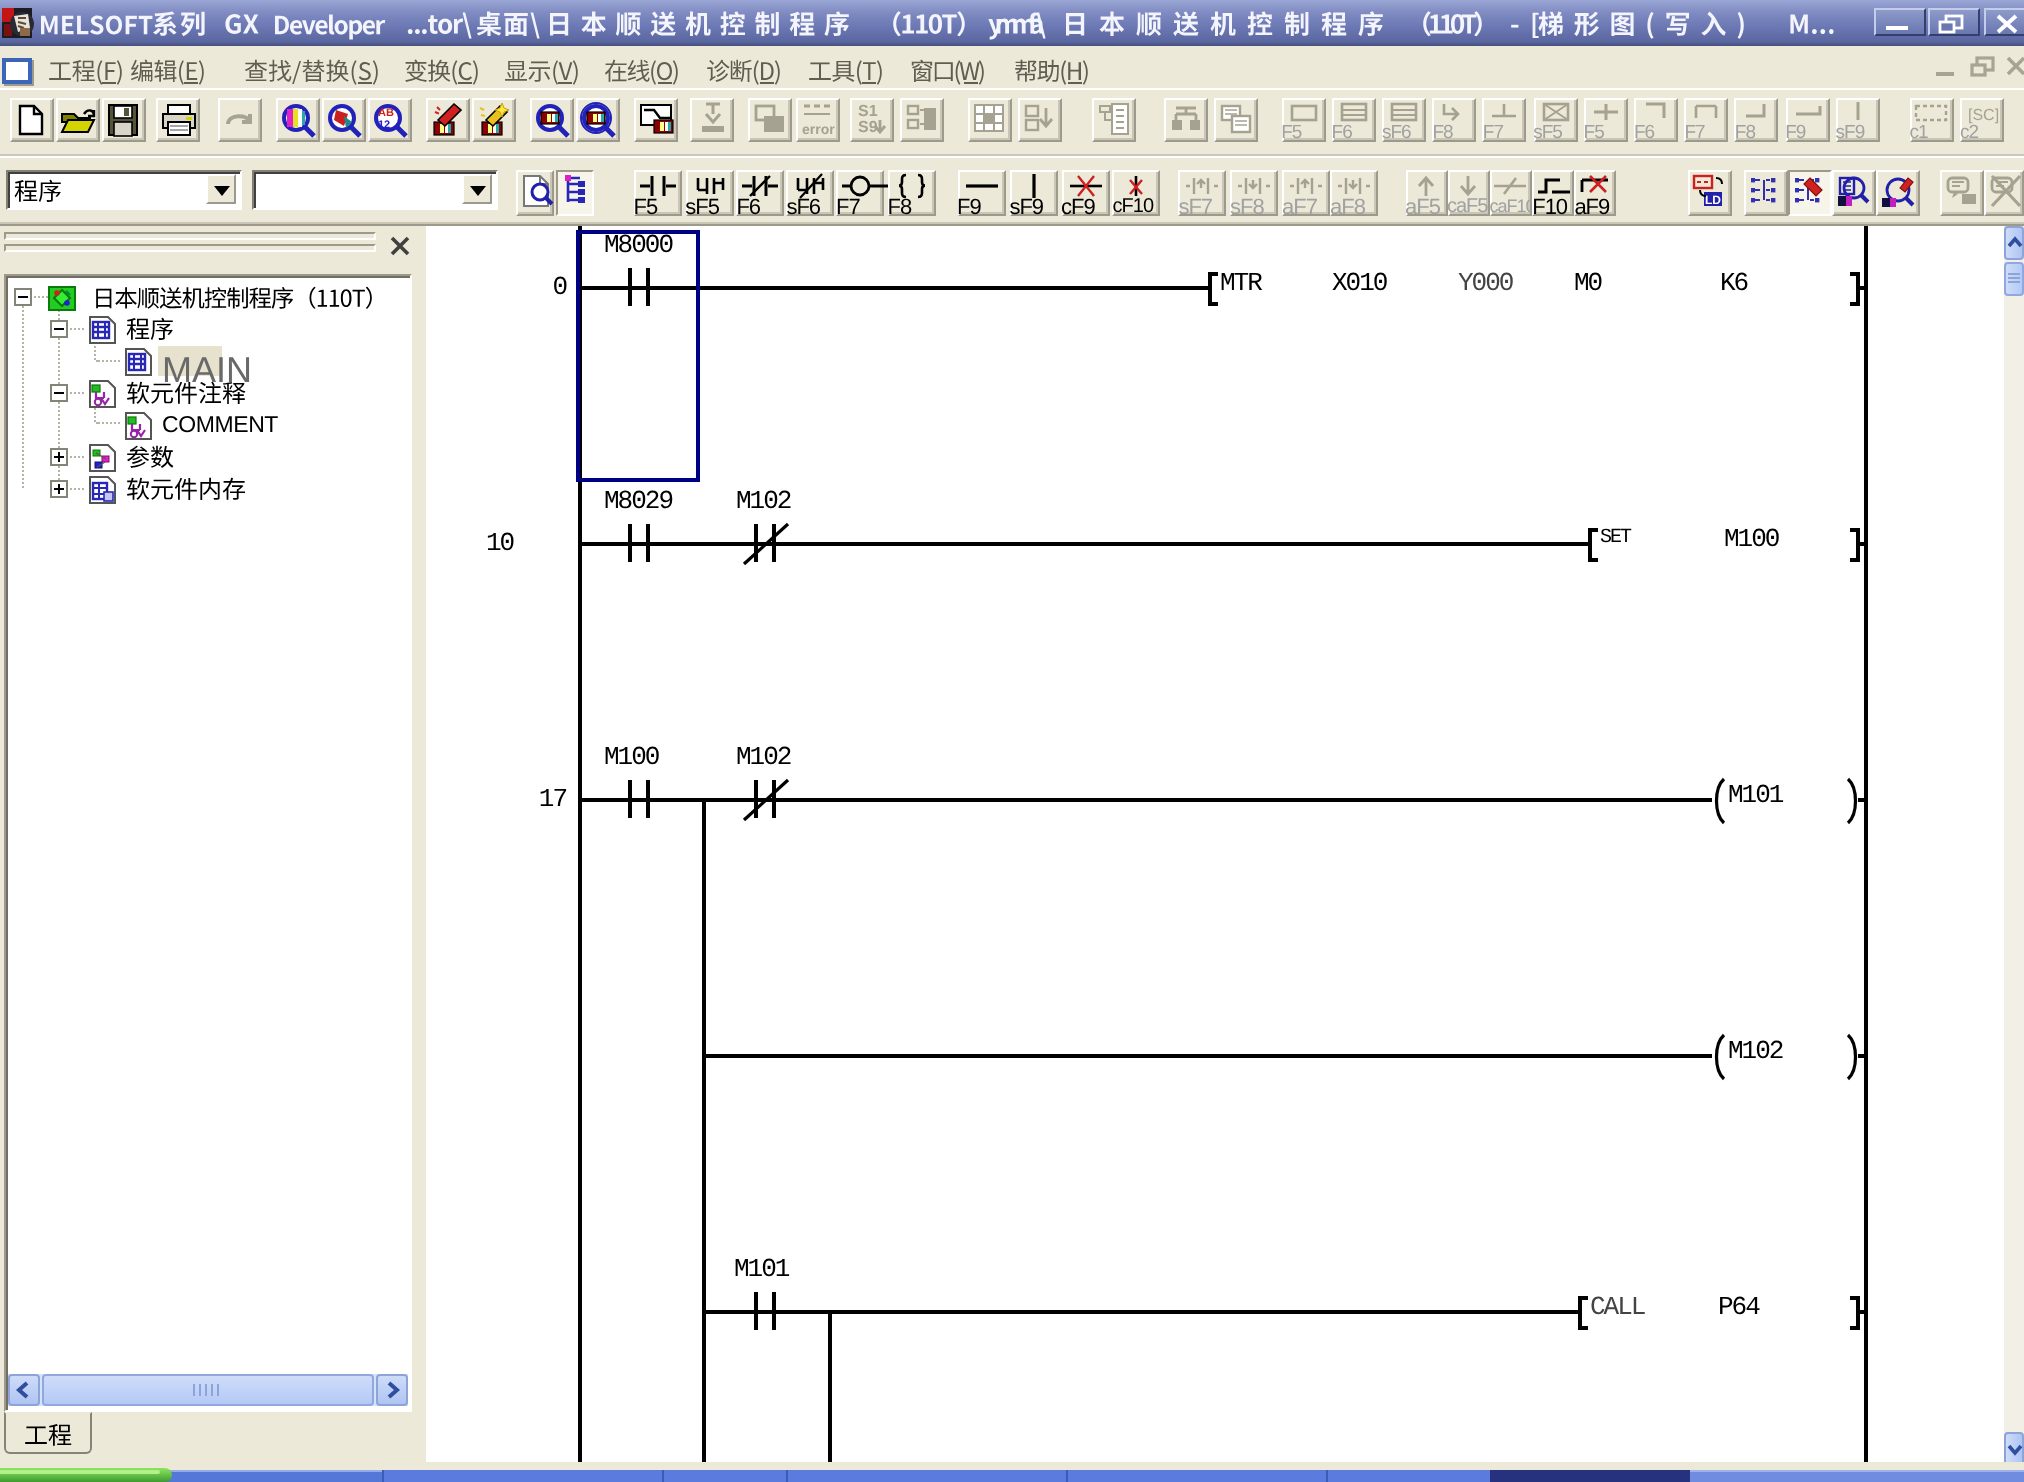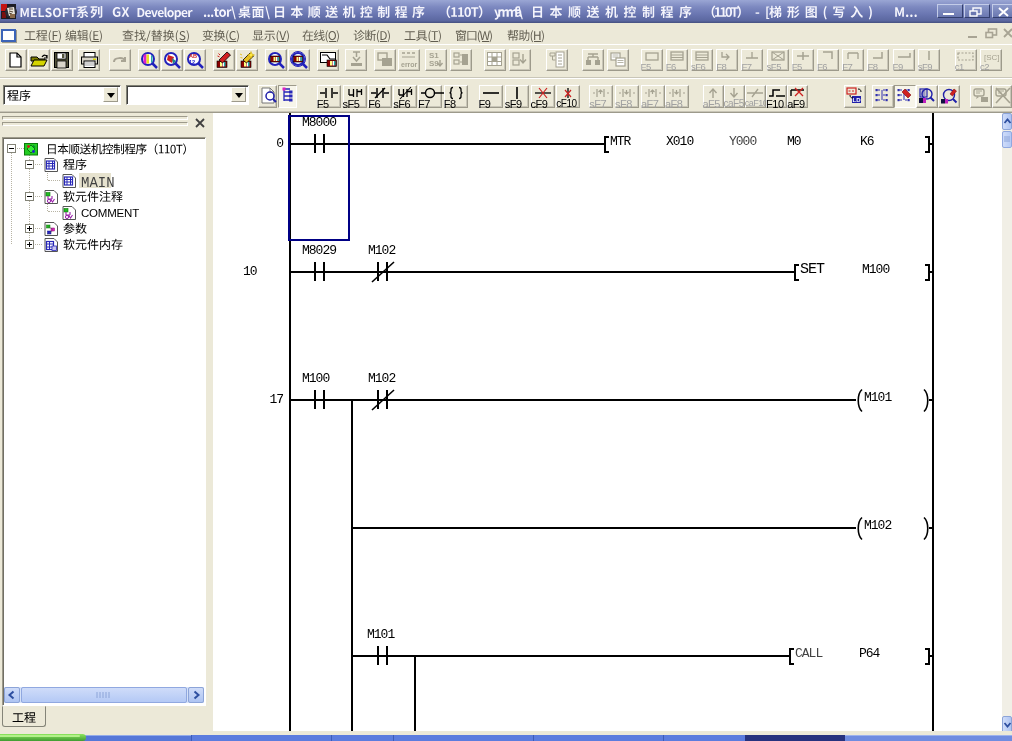--- a/index.html
+++ b/index.html
@@ -631,21 +631,21 @@
     <path d="M2.5 6 h7 M2.5 9 h7 M5.5 3.5 v8" stroke="#2828b8" stroke-width="1"></path>
     <rect x="8" y="8" width="4.5" height="4.5" fill="#c8c4f0" stroke="#2828b8" stroke-width=".8"></rect>
   </svg>
 <div class="abs" style="left:78.5px;top:173px;width:32px;height:15px;background:#e6e2ce"></div>
 <svg style="position:absolute;left:44.5px;top:140.5px;" width="152" height="17" viewBox="0 -12.51 152 17.23">
     <path d="M3.0 -4.2H8.9V-0.8H3.0ZM3.0 -5.0V-8.2H8.9V-5.0ZM2.1 -9.1V0.8H3.0V0.0H8.9V0.8H9.8V-9.1Z M16.8 -9.9V-7.4H12.1V-6.5H15.7C14.8 -4.5 13.3 -2.6 11.8 -1.7C12.0 -1.5 12.3 -1.2 12.4 -0.9C14.1 -2.1 15.7 -4.2 16.6 -6.5H16.8V-2.2H14.0V-1.3H16.8V0.9H17.7V-1.3H20.4V-2.2H17.7V-6.5H17.9C18.8 -4.2 20.3 -2.1 22.0 -1.0C22.2 -1.2 22.5 -1.5 22.7 -1.7C21.1 -2.7 19.6 -4.5 18.7 -6.5H22.4V-7.4H17.7V-9.9Z M27.0 -9.5V0.6H27.8V-9.5ZM25.4 -8.6V-0.7H26.1V-8.6ZM23.8 -9.5V-4.7C23.8 -2.8 23.7 -1.1 23.0 0.4C23.2 0.5 23.5 0.8 23.6 0.9C24.4 -0.7 24.5 -2.6 24.5 -4.7V-9.5ZM28.7 -7.4V-1.8H29.5V-6.6H32.7V-1.8H33.5V-7.4H31.1C31.3 -7.8 31.4 -8.2 31.6 -8.6H33.9V-9.4H28.4V-8.6H30.6C30.6 -8.2 30.4 -7.8 30.3 -7.4ZM30.7 -5.8V-3.4C30.7 -2.2 30.4 -0.6 28.0 0.4C28.2 0.5 28.4 0.8 28.5 1.0C29.9 0.4 30.7 -0.4 31.1 -1.2C31.9 -0.6 32.8 0.3 33.3 0.9L33.9 0.4C33.4 -0.2 32.4 -1.2 31.6 -1.8L31.2 -1.5C31.4 -2.1 31.5 -2.8 31.5 -3.4V-5.8Z M38.8 -9.6C39.2 -9.0 39.6 -8.2 39.8 -7.7L40.6 -8.1C40.4 -8.5 40.0 -9.3 39.6 -9.9ZM34.9 -9.4C35.5 -8.7 36.3 -7.8 36.7 -7.2L37.4 -7.7C37.0 -8.3 36.3 -9.1 35.6 -9.8ZM43.3 -9.9C43.0 -9.3 42.6 -8.3 42.2 -7.7H38.2V-6.9H40.9V-5.5L40.9 -5.2H37.8V-4.4H40.8C40.6 -3.3 39.9 -2.2 37.8 -1.4C38.0 -1.2 38.3 -0.9 38.4 -0.7C40.2 -1.5 41.0 -2.5 41.5 -3.5C42.4 -2.6 43.5 -1.5 44.1 -0.8L44.7 -1.4C44.1 -2.1 42.8 -3.4 41.7 -4.3V-4.4H45.2V-5.2H41.8L41.8 -5.5V-6.9H44.8V-7.7H43.1C43.4 -8.3 43.9 -9.0 44.2 -9.6ZM36.9 -5.9H34.6V-5.1H36.1V-1.4C35.5 -1.2 34.9 -0.6 34.3 0.1L34.9 1.0C35.5 0.1 36.0 -0.6 36.4 -0.6C36.7 -0.6 37.1 -0.2 37.6 0.1C38.4 0.7 39.4 0.8 41.0 0.8C42.2 0.8 44.4 0.7 45.2 0.7C45.2 0.4 45.4 -0.1 45.5 -0.3C44.3 -0.2 42.5 -0.1 41.0 -0.1C39.6 -0.1 38.6 -0.2 37.8 -0.6C37.4 -0.9 37.1 -1.1 36.9 -1.3Z M51.2 -9.2V-5.5C51.2 -3.6 51.0 -1.3 49.5 0.4C49.7 0.5 50.0 0.8 50.1 0.9C51.8 -0.8 52.1 -3.5 52.1 -5.5V-8.4H54.3V-0.8C54.3 0.2 54.4 0.4 54.6 0.6C54.7 0.8 55.0 0.8 55.2 0.8C55.4 0.8 55.7 0.8 55.8 0.8C56.1 0.8 56.3 0.8 56.5 0.7C56.6 0.5 56.7 0.3 56.8 0.0C56.8 -0.3 56.9 -1.2 56.9 -1.8C56.7 -1.9 56.4 -2.1 56.2 -2.2C56.2 -1.4 56.2 -0.8 56.2 -0.5C56.1 -0.3 56.1 -0.2 56.0 -0.1C56.0 -0.0 55.9 0.0 55.8 0.0C55.7 0.0 55.5 0.0 55.5 0.0C55.4 0.0 55.3 -0.0 55.3 -0.1C55.2 -0.1 55.2 -0.3 55.2 -0.7V-9.2ZM47.9 -9.9V-7.4H46.0V-6.5H47.8C47.4 -4.9 46.5 -3.1 45.7 -2.1C45.8 -1.9 46.0 -1.5 46.1 -1.3C46.8 -2.1 47.4 -3.4 47.9 -4.8V0.9H48.8V-4.5C49.2 -3.9 49.8 -3.2 50.0 -2.8L50.6 -3.5C50.3 -3.8 49.2 -5.1 48.8 -5.5V-6.5H50.5V-7.4H48.8V-9.9Z M64.9 -6.5C65.6 -5.9 66.6 -4.9 67.1 -4.4L67.7 -4.9C67.2 -5.5 66.2 -6.4 65.4 -7.0ZM63.3 -7.0C62.7 -6.2 61.9 -5.4 61.0 -4.9C61.2 -4.7 61.5 -4.4 61.6 -4.2C62.4 -4.8 63.4 -5.8 64.1 -6.7ZM58.6 -9.9V-7.6H57.2V-6.8H58.6V-4.0C58.0 -3.8 57.5 -3.6 57.1 -3.5L57.3 -2.6L58.6 -3.1V-0.2C58.6 -0.0 58.5 0.0 58.4 0.0C58.3 0.0 57.8 0.0 57.3 0.0C57.4 0.3 57.5 0.6 57.5 0.8C58.3 0.8 58.8 0.8 59.0 0.7C59.3 0.5 59.4 0.3 59.4 -0.2V-3.4L60.7 -3.8L60.6 -4.6L59.4 -4.2V-6.8H60.7V-7.6H59.4V-9.9ZM60.6 -0.2V0.6H68.0V-0.2H64.8V-3.2H67.2V-4.0H61.5V-3.2H63.9V-0.2ZM63.6 -9.7C63.8 -9.3 64.0 -8.9 64.1 -8.5H61.0V-6.4H61.8V-7.7H67.1V-6.5H67.9V-8.5H65.1C64.9 -8.9 64.7 -9.5 64.4 -9.9Z M76.0 -8.8V-2.3H76.8V-8.8ZM78.1 -9.8V-0.3C78.1 -0.1 78.0 -0.0 77.8 -0.0C77.6 -0.0 77.0 -0.0 76.3 -0.0C76.4 0.2 76.5 0.6 76.6 0.9C77.4 0.9 78.1 0.9 78.5 0.7C78.8 0.6 79.0 0.3 79.0 -0.3V-9.8ZM69.7 -9.6C69.4 -8.5 69.0 -7.3 68.5 -6.5C68.7 -6.4 69.1 -6.3 69.3 -6.2C69.5 -6.5 69.7 -6.9 69.9 -7.4H71.4V-6.2H68.5V-5.3H71.4V-4.1H69.1V-0.0H69.9V-3.3H71.4V0.9H72.3V-3.3H73.9V-0.9C73.9 -0.8 73.9 -0.8 73.7 -0.8C73.6 -0.7 73.2 -0.7 72.7 -0.8C72.8 -0.5 72.9 -0.2 73.0 0.0C73.6 0.0 74.1 0.0 74.4 -0.1C74.7 -0.3 74.7 -0.5 74.7 -0.9V-4.1H72.3V-5.3H75.1V-6.2H72.3V-7.4H74.7V-8.2H72.3V-9.9H71.4V-8.2H70.2C70.3 -8.6 70.4 -9.0 70.5 -9.5Z M85.6 -8.6H89.2V-6.5H85.6ZM84.8 -9.4V-5.7H90.0V-9.4ZM84.6 -2.5V-1.7H86.9V-0.2H83.8V0.6H90.7V-0.2H87.8V-1.7H90.2V-2.5H87.8V-3.9H90.4V-4.7H84.4V-3.9H86.9V-2.5ZM83.6 -9.7C82.7 -9.3 81.2 -9.0 79.8 -8.8C80.0 -8.6 80.1 -8.3 80.1 -8.1C80.7 -8.2 81.3 -8.3 81.8 -8.4V-6.6H79.9V-5.8H81.7C81.3 -4.4 80.4 -2.9 79.7 -2.0C79.8 -1.8 80.0 -1.5 80.1 -1.2C80.7 -1.9 81.4 -3.1 81.8 -4.3V0.9H82.7V-4.2C83.1 -3.7 83.6 -3.0 83.8 -2.7L84.3 -3.4C84.1 -3.7 83.1 -4.7 82.7 -5.0V-5.8H84.2V-6.6H82.7V-8.6C83.3 -8.7 83.8 -8.9 84.2 -9.1Z M95.1 -5.2C95.8 -4.8 96.8 -4.4 97.6 -4.0H93.4V-3.2H97.1V-0.1C97.1 0.1 97.0 0.1 96.8 0.1C96.6 0.2 95.8 0.2 94.9 0.1C95.0 0.4 95.1 0.7 95.2 1.0C96.3 1.0 97.0 1.0 97.4 0.8C97.8 0.7 98.0 0.4 98.0 -0.1V-3.2H100.5C100.1 -2.7 99.7 -2.1 99.3 -1.7L100.0 -1.4C100.6 -2.0 101.3 -2.9 101.9 -3.7L101.2 -4.0L101.1 -4.0H98.9L99.0 -4.1C98.8 -4.2 98.4 -4.4 98.1 -4.5C99.1 -5.1 100.1 -5.8 100.8 -6.5L100.2 -7.0L100.0 -6.9H94.1V-6.2H99.2C98.7 -5.7 98.0 -5.2 97.3 -4.9C96.7 -5.2 96.1 -5.5 95.6 -5.7ZM96.2 -9.7C96.4 -9.4 96.6 -9.0 96.8 -8.6H92.1V-5.3C92.1 -3.6 92.0 -1.2 91.0 0.5C91.2 0.6 91.6 0.8 91.8 1.0C92.8 -0.8 93.0 -3.5 93.0 -5.3V-7.8H101.9V-8.6H97.8C97.6 -9.0 97.3 -9.5 97.1 -10.0Z M110.2 -4.5C110.2 -2.2 111.1 -0.3 112.6 1.1L113.3 0.8C111.9 -0.6 111.1 -2.4 111.1 -4.5C111.1 -6.6 111.9 -8.3 113.3 -9.7L112.6 -10.1C111.1 -8.7 110.2 -6.8 110.2 -4.5Z M114.4 0.0H119.1V-0.9H117.4V-8.6H116.6C116.1 -8.4 115.5 -8.2 114.8 -8.0V-7.4H116.3V-0.9H114.4Z M120.5 0.0H125.2V-0.9H123.5V-8.6H122.7C122.2 -8.4 121.6 -8.2 120.9 -8.0V-7.4H122.4V-0.9H120.5Z M128.8 0.2C130.4 0.2 131.5 -1.3 131.5 -4.4C131.5 -7.4 130.4 -8.8 128.8 -8.8C127.1 -8.8 126.1 -7.4 126.1 -4.4C126.1 -1.3 127.1 0.2 128.8 0.2ZM128.8 -0.7C127.8 -0.7 127.1 -1.8 127.1 -4.4C127.1 -6.9 127.8 -8.0 128.8 -8.0C129.8 -8.0 130.4 -6.9 130.4 -4.4C130.4 -1.8 129.8 -0.7 128.8 -0.7Z M134.6 0.0H135.7V-7.7H138.3V-8.6H132.0V-7.7H134.6Z M141.8 -4.5C141.8 -6.8 140.9 -8.7 139.5 -10.1L138.7 -9.7C140.1 -8.3 140.9 -6.6 140.9 -4.5C140.9 -2.4 140.1 -0.6 138.7 0.8L139.5 1.1C140.9 -0.3 141.8 -2.2 141.8 -4.5Z" fill="#000"></path>
   </svg>
 <svg style="position:absolute;left:63.0px;top:155.8px;" width="26" height="18" viewBox="0 -12.72 26 17.52">
     <path d="M6.4 -8.8H10.0V-6.6H6.4ZM5.5 -9.6V-5.8H10.9V-9.6ZM5.4 -2.5V-1.7H7.7V-0.2H4.6V0.6H11.6V-0.2H8.6V-1.7H11.0V-2.5H8.6V-4.0H11.3V-4.8H5.1V-4.0H7.7V-2.5ZM4.3 -9.9C3.4 -9.5 1.9 -9.2 0.5 -8.9C0.6 -8.7 0.7 -8.4 0.8 -8.2C1.3 -8.3 1.9 -8.4 2.5 -8.5V-6.7H0.6V-5.9H2.4C1.9 -4.5 1.1 -2.9 0.3 -2.1C0.5 -1.8 0.7 -1.5 0.8 -1.2C1.4 -2.0 2.1 -3.2 2.5 -4.4V0.9H3.4V-4.2C3.8 -3.7 4.3 -3.1 4.5 -2.7L5.1 -3.5C4.8 -3.7 3.8 -4.8 3.4 -5.1V-5.9H4.9V-6.7H3.4V-8.7C4.0 -8.9 4.5 -9.0 5.0 -9.2Z M16.5 -5.2C17.3 -4.9 18.2 -4.4 19.0 -4.0H14.8V-3.3H18.5V-0.1C18.5 0.1 18.4 0.1 18.2 0.1C18.0 0.2 17.2 0.2 16.3 0.1C16.4 0.4 16.5 0.7 16.6 1.0C17.7 1.0 18.4 1.0 18.8 0.8C19.3 0.7 19.4 0.5 19.4 -0.1V-3.3H22.0C21.6 -2.7 21.1 -2.1 20.7 -1.8L21.5 -1.4C22.1 -2.0 22.8 -2.9 23.4 -3.8L22.7 -4.1L22.6 -4.0H20.4L20.5 -4.1C20.2 -4.3 19.9 -4.4 19.5 -4.6C20.5 -5.1 21.6 -5.9 22.3 -6.6L21.7 -7.1L21.5 -7.0H15.5V-6.3H20.7C20.1 -5.8 19.4 -5.3 18.8 -5.0C18.2 -5.3 17.5 -5.5 17.0 -5.8ZM17.7 -9.9C17.8 -9.5 18.0 -9.1 18.2 -8.7H13.4V-5.4C13.4 -3.7 13.4 -1.2 12.4 0.5C12.6 0.6 13.0 0.8 13.1 1.0C14.2 -0.8 14.3 -3.5 14.3 -5.4V-7.9H23.4V-8.7H19.2C19.1 -9.1 18.8 -9.7 18.5 -10.1Z" fill="#000"></path>
   </svg>
-<div class="abs mono" style="left:81px;top:174.5px;font-size:14px;font-family:Liberation Mono, monospace;color:#be185d">MAIN</div>
+<div class="abs mono" style="left:81px;top:174.5px;font-size:18px;font-family:Liberation Sans, sans-serif;color:#a16207">MAIN</div>
 <svg style="position:absolute;left:63.0px;top:187.8px;" width="62" height="18" viewBox="0 -12.72 62 17.52">
     <path d="M7.1 -10.1C6.8 -8.2 6.4 -6.5 5.5 -5.3C5.7 -5.2 6.1 -5.0 6.3 -4.8C6.8 -5.5 7.1 -6.4 7.4 -7.4H10.5C10.3 -6.6 10.1 -5.7 10.0 -5.1L10.7 -4.9C11.0 -5.7 11.3 -7.0 11.5 -8.1L10.9 -8.3L10.8 -8.2H7.6C7.8 -8.8 7.9 -9.4 8.0 -10.0ZM8.0 -6.3V-5.7C8.0 -4.0 7.8 -1.5 5.2 0.4C5.4 0.5 5.8 0.8 5.9 1.0C7.4 -0.2 8.1 -1.5 8.5 -2.7C9.0 -1.1 9.8 0.2 11.0 0.9C11.1 0.7 11.4 0.4 11.6 0.2C10.1 -0.6 9.2 -2.5 8.8 -4.6C8.8 -5.0 8.8 -5.4 8.8 -5.7V-6.3ZM1.1 -4.0C1.2 -4.1 1.6 -4.2 2.1 -4.2H3.3V-2.4L0.5 -2.0L0.7 -1.1L3.3 -1.5V0.9H4.2V-1.7L5.8 -1.9L5.7 -2.8L4.2 -2.5V-4.2H5.7V-5.0H4.2V-6.8H3.3V-5.0H2.0C2.4 -5.8 2.8 -6.8 3.2 -7.8H5.7V-8.7H3.4C3.6 -9.1 3.7 -9.5 3.8 -9.9L2.9 -10.1C2.8 -9.6 2.7 -9.1 2.5 -8.7H0.6V-7.8H2.3C2.0 -6.8 1.6 -6.0 1.5 -5.7C1.3 -5.2 1.1 -4.8 0.8 -4.8C0.9 -4.6 1.1 -4.2 1.1 -4.0Z M13.8 -9.1V-8.3H22.3V-9.1ZM12.7 -5.8V-4.9H15.8C15.6 -2.7 15.1 -0.7 12.6 0.2C12.8 0.4 13.0 0.7 13.1 0.9C15.9 -0.2 16.5 -2.3 16.7 -4.9H19.0V-0.6C19.0 0.4 19.3 0.7 20.4 0.7C20.6 0.7 21.9 0.7 22.1 0.7C23.1 0.7 23.4 0.2 23.5 -1.9C23.2 -1.9 22.9 -2.1 22.6 -2.3C22.6 -0.4 22.5 -0.1 22.0 -0.1C21.7 -0.1 20.7 -0.1 20.5 -0.1C20.0 -0.1 19.9 -0.2 19.9 -0.6V-4.9H23.3V-5.8Z M27.8 -4.1V-3.2H31.2V1.0H32.1V-3.2H35.4V-4.1H32.1V-6.7H34.9V-7.6H32.1V-9.9H31.2V-7.6H29.6C29.8 -8.2 29.9 -8.7 30.0 -9.3L29.2 -9.5C28.9 -7.9 28.4 -6.4 27.7 -5.4C27.9 -5.3 28.3 -5.0 28.5 -4.9C28.8 -5.4 29.1 -6.0 29.4 -6.7H31.2V-4.1ZM27.2 -10.0C26.6 -8.2 25.5 -6.4 24.4 -5.2C24.5 -5.0 24.8 -4.6 24.9 -4.4C25.3 -4.8 25.6 -5.2 26.0 -5.8V0.9H26.9V-7.2C27.3 -8.0 27.7 -8.9 28.1 -9.8Z M37.1 -9.3C37.9 -8.9 38.9 -8.3 39.4 -7.9L39.9 -8.7C39.4 -9.1 38.4 -9.6 37.6 -9.9ZM36.5 -6.0C37.3 -5.6 38.2 -5.0 38.7 -4.7L39.2 -5.4C38.7 -5.8 37.7 -6.3 37.0 -6.6ZM36.9 0.2 37.6 0.8C38.3 -0.3 39.2 -1.8 39.8 -3.1L39.1 -3.7C38.4 -2.3 37.5 -0.7 36.9 0.2ZM42.6 -9.8C43.0 -9.2 43.4 -8.4 43.6 -7.8L44.4 -8.2C44.3 -8.7 43.8 -9.5 43.4 -10.1ZM40.0 -7.8V-6.9H43.2V-4.2H40.5V-3.4H43.2V-0.3H39.6V0.6H47.5V-0.3H44.1V-3.4H46.8V-4.2H44.1V-6.9H47.3V-7.8Z M48.7 -8.0C49.1 -7.5 49.4 -6.7 49.6 -6.3L50.2 -6.5C50.1 -7.0 49.7 -7.7 49.3 -8.2ZM52.6 -8.3C52.4 -7.8 52.0 -7.0 51.7 -6.5L52.3 -6.3C52.6 -6.8 53.0 -7.5 53.3 -8.1ZM53.6 -9.5V-8.7H54.1C54.5 -7.8 55.1 -7.1 55.7 -6.5C54.8 -6.0 53.9 -5.5 53.0 -5.3V-5.7H51.4V-8.9C52.1 -9.0 52.7 -9.1 53.2 -9.3L52.7 -10.0C51.7 -9.7 50.0 -9.4 48.5 -9.3C48.6 -9.1 48.7 -8.8 48.7 -8.6C49.3 -8.7 49.9 -8.7 50.6 -8.8V-5.7H48.6V-5.0H50.4C49.9 -3.8 49.1 -2.4 48.4 -1.7C48.5 -1.5 48.7 -1.1 48.8 -0.8C49.4 -1.5 50.1 -2.6 50.6 -3.7V1.0H51.4V-3.9C51.9 -3.4 52.4 -2.7 52.6 -2.4L53.2 -3.0C52.9 -3.3 51.8 -4.5 51.4 -4.8V-5.0H53.0V-5.2C53.1 -5.1 53.3 -4.8 53.4 -4.5C54.4 -4.9 55.4 -5.4 56.3 -6.0C57.2 -5.3 58.2 -4.8 59.2 -4.5C59.3 -4.8 59.5 -5.1 59.7 -5.3C58.7 -5.5 57.8 -5.9 57.0 -6.5C58.0 -7.2 58.8 -8.1 59.3 -9.2L58.8 -9.5L58.6 -9.5ZM58.1 -8.7C57.6 -8.0 57.0 -7.4 56.4 -6.9C55.8 -7.4 55.3 -8.0 54.9 -8.7ZM55.9 -4.9V-3.8H53.7V-3.0H55.9V-1.8H53.2V-1.0H55.9V1.0H56.8V-1.0H59.4V-1.8H56.8V-3.0H58.9V-3.8H56.8V-4.9Z" fill="#000"></path>
   </svg>
 <div class="abs" style="left:81px;top:207px;font-size:11.5px;letter-spacing:-0.2px;color:#000;filter:grayscale(1)">COMMENT</div>
 <svg style="position:absolute;left:63.0px;top:219.8px;" width="26" height="18" viewBox="0 -12.72 26 17.52">
     <path d="M6.6 -4.8C5.8 -4.2 4.2 -3.7 3.0 -3.4C3.3 -3.2 3.5 -3.0 3.6 -2.8C4.8 -3.1 6.4 -3.7 7.3 -4.4ZM7.6 -3.4C6.6 -2.6 4.6 -2.0 2.9 -1.7C3.0 -1.5 3.3 -1.2 3.4 -1.0C5.2 -1.4 7.2 -2.1 8.4 -3.0ZM9.1 -2.1C7.8 -0.8 5.1 -0.1 2.1 0.2C2.3 0.4 2.5 0.7 2.6 1.0C5.6 0.6 8.4 -0.2 9.9 -1.7ZM2.1 -7.1C2.4 -7.2 2.8 -7.2 4.8 -7.3C4.7 -6.9 4.5 -6.6 4.3 -6.2H0.6V-5.4H3.7C2.8 -4.4 1.7 -3.6 0.5 -3.0C0.7 -2.9 1.0 -2.5 1.2 -2.3C2.6 -3.0 3.9 -4.1 4.8 -5.4H7.3C8.2 -4.1 9.6 -3.0 11.0 -2.4C11.1 -2.6 11.4 -3.0 11.6 -3.1C10.4 -3.6 9.1 -4.4 8.3 -5.4H11.4V-6.2H5.3C5.5 -6.6 5.7 -7.0 5.9 -7.4L9.2 -7.5C9.5 -7.3 9.8 -7.0 10.0 -6.8L10.7 -7.3C10.1 -8.0 8.7 -9.0 7.6 -9.7L6.9 -9.3C7.4 -9.0 7.9 -8.6 8.4 -8.2L3.7 -8.1C4.5 -8.5 5.3 -9.1 6.0 -9.7L5.2 -10.1C4.3 -9.3 3.1 -8.5 2.7 -8.3C2.4 -8.1 2.1 -8.0 1.9 -8.0C2.0 -7.7 2.1 -7.3 2.1 -7.1Z M17.3 -9.9C17.1 -9.4 16.7 -8.7 16.4 -8.3L17.0 -8.0C17.3 -8.4 17.7 -9.0 18.1 -9.5ZM13.1 -9.5C13.4 -9.0 13.7 -8.4 13.8 -7.9L14.5 -8.2C14.4 -8.7 14.1 -9.3 13.7 -9.8ZM16.9 -3.1C16.6 -2.5 16.3 -2.0 15.8 -1.5C15.3 -1.7 14.9 -2.0 14.4 -2.2C14.6 -2.4 14.8 -2.8 15.0 -3.1ZM13.3 -1.8C13.9 -1.6 14.6 -1.3 15.2 -1.0C14.4 -0.4 13.5 -0.1 12.5 0.2C12.6 0.3 12.8 0.6 12.9 0.9C14.0 0.6 15.0 0.1 15.9 -0.6C16.3 -0.4 16.7 -0.1 16.9 0.1L17.5 -0.5C17.2 -0.7 16.9 -0.9 16.5 -1.1C17.1 -1.8 17.6 -2.7 17.9 -3.7L17.4 -3.9L17.3 -3.9H15.3L15.6 -4.5L14.8 -4.6C14.7 -4.4 14.6 -4.1 14.5 -3.9H12.8V-3.1H14.1C13.8 -2.6 13.6 -2.2 13.3 -1.8ZM15.1 -10.1V-7.8H12.6V-7.1H14.8C14.2 -6.3 13.3 -5.6 12.5 -5.2C12.6 -5.1 12.9 -4.7 13.0 -4.5C13.7 -4.9 14.5 -5.6 15.1 -6.3V-4.8H15.9V-6.5C16.5 -6.1 17.2 -5.5 17.5 -5.2L18.0 -5.9C17.7 -6.1 16.7 -6.7 16.1 -7.1H18.4V-7.8H15.9V-10.1ZM19.5 -10.0C19.2 -7.9 18.7 -5.9 17.8 -4.6C18.0 -4.5 18.3 -4.2 18.5 -4.0C18.8 -4.5 19.0 -5.0 19.3 -5.6C19.5 -4.4 19.9 -3.3 20.3 -2.4C19.7 -1.2 18.7 -0.4 17.4 0.3C17.6 0.4 17.8 0.8 17.9 1.0C19.1 0.3 20.1 -0.5 20.8 -1.5C21.4 -0.5 22.1 0.3 23.1 0.9C23.2 0.6 23.5 0.3 23.7 0.1C22.7 -0.4 21.9 -1.3 21.3 -2.4C21.9 -3.6 22.3 -5.1 22.6 -6.9H23.4V-7.8H20.0C20.1 -8.4 20.3 -9.1 20.4 -9.9ZM21.7 -6.9C21.5 -5.5 21.2 -4.3 20.8 -3.3C20.3 -4.4 20.0 -5.6 19.8 -6.9Z" fill="#000"></path>
   </svg>
 <svg style="position:absolute;left:63.0px;top:235.8px;" width="62" height="18" viewBox="0 -12.72 62 17.52">
     <path d="M7.1 -10.1C6.8 -8.2 6.4 -6.5 5.5 -5.3C5.7 -5.2 6.1 -5.0 6.3 -4.8C6.8 -5.5 7.1 -6.4 7.4 -7.4H10.5C10.3 -6.6 10.1 -5.7 10.0 -5.1L10.7 -4.9C11.0 -5.7 11.3 -7.0 11.5 -8.1L10.9 -8.3L10.8 -8.2H7.6C7.8 -8.8 7.9 -9.4 8.0 -10.0ZM8.0 -6.3V-5.7C8.0 -4.0 7.8 -1.5 5.2 0.4C5.4 0.5 5.8 0.8 5.9 1.0C7.4 -0.2 8.1 -1.5 8.5 -2.7C9.0 -1.1 9.8 0.2 11.0 0.9C11.1 0.7 11.4 0.4 11.6 0.2C10.1 -0.6 9.2 -2.5 8.8 -4.6C8.8 -5.0 8.8 -5.4 8.8 -5.7V-6.3ZM1.1 -4.0C1.2 -4.1 1.6 -4.2 2.1 -4.2H3.3V-2.4L0.5 -2.0L0.7 -1.1L3.3 -1.5V0.9H4.2V-1.7L5.8 -1.9L5.7 -2.8L4.2 -2.5V-4.2H5.7V-5.0H4.2V-6.8H3.3V-5.0H2.0C2.4 -5.8 2.8 -6.8 3.2 -7.8H5.7V-8.7H3.4C3.6 -9.1 3.7 -9.5 3.8 -9.9L2.9 -10.1C2.8 -9.6 2.7 -9.1 2.5 -8.7H0.6V-7.8H2.3C2.0 -6.8 1.6 -6.0 1.5 -5.7C1.3 -5.2 1.1 -4.8 0.8 -4.8C0.9 -4.6 1.1 -4.2 1.1 -4.0Z M13.8 -9.1V-8.3H22.3V-9.1ZM12.7 -5.8V-4.9H15.8C15.6 -2.7 15.1 -0.7 12.6 0.2C12.8 0.4 13.0 0.7 13.1 0.9C15.9 -0.2 16.5 -2.3 16.7 -4.9H19.0V-0.6C19.0 0.4 19.3 0.7 20.4 0.7C20.6 0.7 21.9 0.7 22.1 0.7C23.1 0.7 23.4 0.2 23.5 -1.9C23.2 -1.9 22.9 -2.1 22.6 -2.3C22.6 -0.4 22.5 -0.1 22.0 -0.1C21.7 -0.1 20.7 -0.1 20.5 -0.1C20.0 -0.1 19.9 -0.2 19.9 -0.6V-4.9H23.3V-5.8Z M27.8 -4.1V-3.2H31.2V1.0H32.1V-3.2H35.4V-4.1H32.1V-6.7H34.9V-7.6H32.1V-9.9H31.2V-7.6H29.6C29.8 -8.2 29.9 -8.7 30.0 -9.3L29.2 -9.5C28.9 -7.9 28.4 -6.4 27.7 -5.4C27.9 -5.3 28.3 -5.0 28.5 -4.9C28.8 -5.4 29.1 -6.0 29.4 -6.7H31.2V-4.1ZM27.2 -10.0C26.6 -8.2 25.5 -6.4 24.4 -5.2C24.5 -5.0 24.8 -4.6 24.9 -4.4C25.3 -4.8 25.6 -5.2 26.0 -5.8V0.9H26.9V-7.2C27.3 -8.0 27.7 -8.9 28.1 -9.8Z M37.2 -8.0V1.0H38.1V-7.1H41.5C41.5 -5.6 41.0 -3.6 38.4 -2.1C38.6 -2.0 38.9 -1.7 39.0 -1.5C40.7 -2.4 41.5 -3.6 42.0 -4.7C43.1 -3.7 44.3 -2.4 44.9 -1.6L45.6 -2.2C44.9 -3.1 43.4 -4.5 42.3 -5.6C42.4 -6.1 42.4 -6.6 42.5 -7.1H45.9V-0.2C45.9 -0.0 45.9 0.0 45.6 0.1C45.4 0.1 44.6 0.1 43.7 0.0C43.9 0.3 44.0 0.7 44.1 0.9C45.1 0.9 45.9 0.9 46.3 0.8C46.7 0.6 46.8 0.4 46.8 -0.2V-8.0H42.5V-10.1H41.6V-8.0Z M55.4 -4.2V-3.2H52.0V-2.4H55.4V-0.1C55.4 0.0 55.3 0.1 55.1 0.1C54.9 0.1 54.2 0.1 53.4 0.1C53.5 0.3 53.6 0.7 53.7 0.9C54.7 0.9 55.4 0.9 55.8 0.8C56.2 0.7 56.3 0.4 56.3 -0.1V-2.4H59.5V-3.2H56.3V-3.9C57.1 -4.4 58.1 -5.2 58.7 -5.9L58.2 -6.3L58.0 -6.3H53.0V-5.5H57.1C56.6 -5.0 56.0 -4.5 55.4 -4.2ZM52.6 -10.1C52.5 -9.6 52.3 -9.0 52.1 -8.5H48.8V-7.6H51.7C51.0 -6.0 49.8 -4.4 48.4 -3.4C48.5 -3.2 48.7 -2.8 48.8 -2.6C49.3 -3.0 49.8 -3.4 50.3 -3.8V0.9H51.2V-4.9C51.8 -5.8 52.3 -6.7 52.7 -7.6H59.3V-8.5H53.1C53.3 -9.0 53.4 -9.4 53.5 -9.9Z" fill="#000"></path>
   </svg>
@@ -709,21 +709,21 @@
 <div class="abs mono" style="left:368.0px;top:371.5px;font-size:13px;letter-spacing:-1px;line-height:14px;color:#000">M102</div>
 <div class="abs mono" style="left:367.0px;top:627.5px;font-size:13px;letter-spacing:-1px;line-height:14px;color:#000">M101</div>
 <div class="abs" style="left:604.0px;top:135.5px;width:5px;height:17px;border-left:2px solid #000;border-top:2px solid #000;border-bottom:2px solid #000"></div>
 <div class="abs mono" style="left:610.0px;top:134.0px;font-size:13px;letter-spacing:-1px;line-height:16px;color:#000">MTR</div>
 <div class="abs mono" style="left:666.0px;top:134.0px;font-size:13px;letter-spacing:-1px;line-height:16px;color:#000">X010</div>
 <div class="abs mono" style="left:729.0px;top:134.0px;font-size:13px;letter-spacing:-1px;line-height:16px;color:#14532d">Y000</div>
 <div class="abs mono" style="left:787.0px;top:134.0px;font-size:13px;letter-spacing:-1px;line-height:16px;color:#000">M0</div>
 <div class="abs mono" style="left:860.0px;top:134.0px;font-size:13px;letter-spacing:-1px;line-height:16px;color:#000">K6</div>
 <div class="abs" style="left:925.0px;top:135.5px;width:5px;height:17px;border-right:2px solid #000;border-top:2px solid #000;border-bottom:2px solid #000"></div>
 <div class="abs" style="left:794.0px;top:263.5px;width:5px;height:17px;border-left:2px solid #000;border-top:2px solid #000;border-bottom:2px solid #000"></div>
-<div class="abs mono" style="left:800.0px;top:262.0px;font-size:15px;letter-spacing:-1px;line-height:16px;color:#000">SET</div>
+<div class="abs mono" style="left:800.0px;top:262.0px;font-size:10px;letter-spacing:-1px;line-height:16px;color:#000">SET</div>
 <div class="abs mono" style="left:862.0px;top:262.0px;font-size:13px;letter-spacing:-1px;line-height:16px;color:#000">M100</div>
 <div class="abs" style="left:925.0px;top:263.5px;width:5px;height:17px;border-right:2px solid #000;border-top:2px solid #000;border-bottom:2px solid #000"></div>
 <svg class="abs" style="left:855.0px;top:388.5px" width="8" height="23" viewBox="0 0 8 23">
     <path d="M7 0.5 C2 5 2 18 7 22.5" fill="none" stroke="#000" stroke-width="1.6"></path>
   </svg>
 <div class="abs mono" style="left:864.0px;top:390.0px;font-size:13px;letter-spacing:-1px;line-height:16px;color:#000">M101</div>
 <svg class="abs" style="left:923.0px;top:388.5px" width="8" height="23" viewBox="0 0 8 23">
     <path d="M1 0.5 C6 5 6 18 1 22.5" fill="none" stroke="#000" stroke-width="1.6"></path>
   </svg>
 <svg class="abs" style="left:855.0px;top:516.5px" width="8" height="23" viewBox="0 0 8 23">

